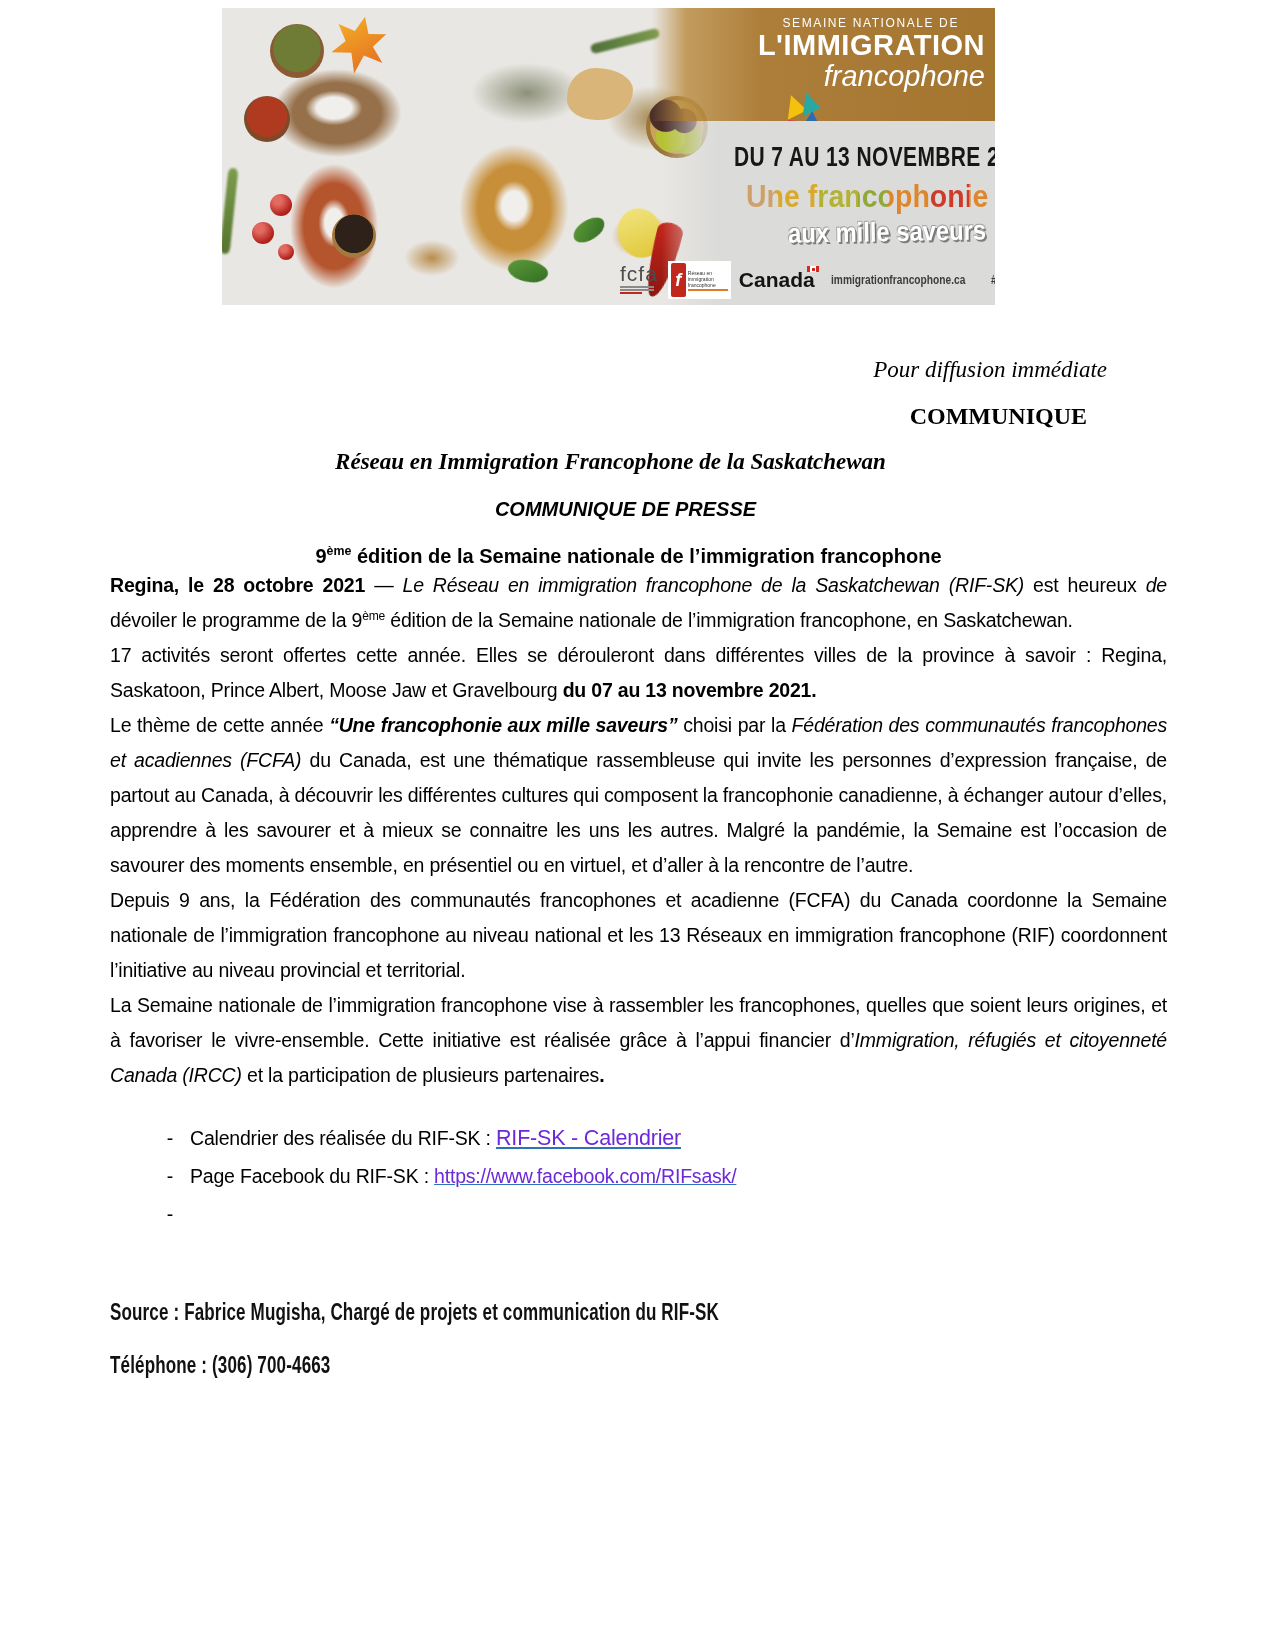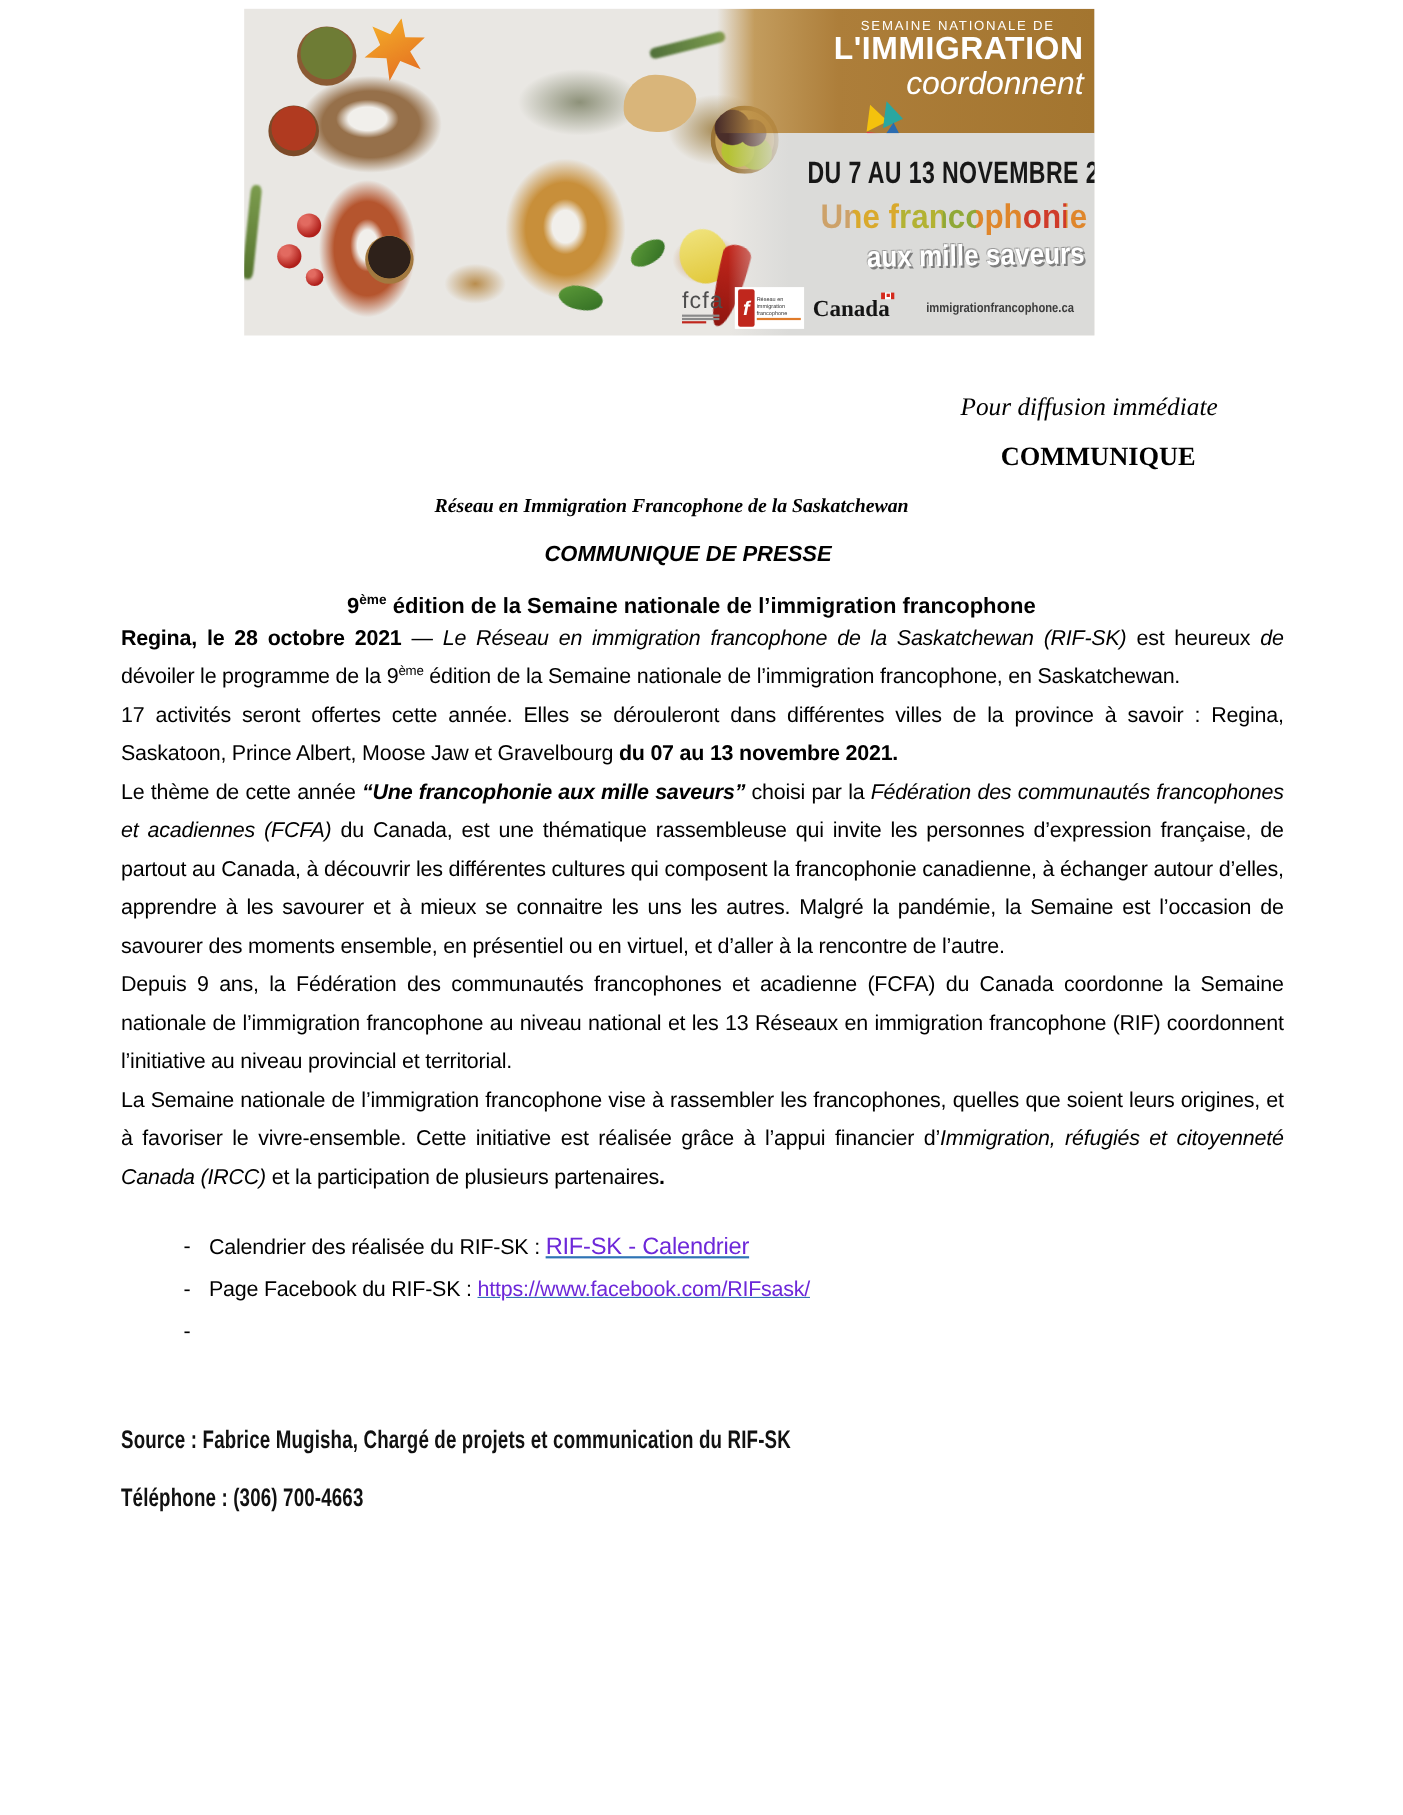--- a/index.html
+++ b/index.html
@@ -68,33 +68,33 @@
   .fcfa-text{font-size:21px;color:#4d4d4d;line-height:18px;letter-spacing:1px;}
   .fcfa-bars{margin-top:3px;width:34px;}
   .fcfa-bars i{display:block;height:2px;background:#8a8a8a;margin-bottom:1px;}
   .fcfa-bars i.red{background:#c0271d;width:22px;}
   .globe{width:24px;height:24px;border-radius:50%;margin:0 8px 6px 2px;
     background:conic-gradient(#e63946,#f4c20d,#2aa7a0,#7b2d8b,#2b6cb0,#8bc34a,#e91e63,#e63946);}
   .rif{display:flex;align-items:center;background:#fff;padding:2px 3px;margin-right:8px;}
   .rif-f{width:15px;height:34px;background:#c0271d;color:#fff;font-style:italic;font-weight:700;font-size:18px;
     display:flex;align-items:center;justify-content:center;border-radius:2px;}
   .rif-txt{font-size:5px;line-height:6px;color:#333;margin-left:2px;width:40px;border-bottom:2px solid #e07b2a;padding-bottom:1px;}
-  .canada{position:relative;font-family:Liberation Serif, serif;font-weight:700;font-size:21px;color:#141414;margin-right:33px;}
+  .canada{position:relative;font-family:Liberation Sans, sans-serif;font-weight:700;font-size:21px;color:#141414;margin-right:16px;}
   .canada .flag{position:absolute;right:-4px;top:-2px;width:12px;height:6px;
     background:linear-gradient(90deg,#d52b1e 27%,#fff 27% 73%,#d52b1e 73%);}
   .canada .flag::after{content:"";position:absolute;left:5px;top:1.5px;width:3px;height:3px;background:#d52b1e;}
   .tagline{display:inline-block;transform:scaleX(.85);transform-origin:left;font-size:12px;font-weight:700;color:#3c3c3c;white-space:nowrap;}
   .tagline.site{margin-right:2px;}
 
   
   .doc{position:absolute;left:110px;top:340px;width:1057px;}
   .serif{font-family:"Liberation Serif",serif;}
   .h-communique{font-weight:700;font-size:24px;text-align:right;padding-right:80px;margin-top:20px;}
   .h-diffusion{font-style:italic;font-size:23px;text-align:right;padding-right:60px;margin-top:17px;}
-  .h-org{font-weight:700;font-style:italic;font-size:18px;text-align:center;padding-right:56px;margin-top:19px;}
+  .h-org{font-weight:700;font-style:italic;font-size:23px;text-align:center;padding-right:56px;margin-top:19px;}
   .h-press{font-weight:700;font-style:italic;font-size:20px;text-align:center;padding-right:26px;margin-top:23px;}
   .h-edition{font-weight:700;font-size:20px;text-align:center;padding-right:20px;margin-top:24px;}
   p.body-p{font-size:19.5px;line-height:35px;letter-spacing:-0.2px;text-align:justify;margin:0;}
   .mt1{margin-top:24px;} .mt2{margin-top:13px;} .mt3{margin-top:33px;}
   .b{font-weight:700;} .i{font-style:italic;} .bi{font-weight:700;font-style:italic;margin-top:32px;}
   sup{font-size:.62em;line-height:0;vertical-align:super;}
   .liens{font-size:20px;font-weight:700;font-style:italic;margin-top:32px;}
   .bullets{margin-top:26px;}
   .bullet{display:flex;font-size:19.5px;line-height:38px;letter-spacing:-0.2px;}
   .bullet .dash{width:40px;text-align:center;flex:0 0 auto;margin-left:40px;}
@@ -126,21 +126,21 @@
     <div class="item basil2"></div>
     <div class="item sprig"></div>
     <div class="item rosemary"></div>
   </div>
 
   <div class="band">
     <div class="band-inner">
       <div class="band-text">
         <div class="band-line1">SEMAINE NATIONALE DE</div>
         <div class="band-line2">L'IMMIGRATION</div>
-        <div class="band-line3">coordonnent</div>
+        <div class="band-line3">francophone</div>
       </div>
       <svg class="leaf" viewBox="0 0 60 90">
         <polygon points="30,4 45,18 27,27" fill="#f4c20d"></polygon>
         <polygon points="44,1 58,16 41,24" fill="#2aa7a0"></polygon>
         <polygon points="50,19 60,39 40,34" fill="#2b6cb0"></polygon>
         <polygon points="27,27 48,30 34,47" fill="#e63946"></polygon>
         <polygon points="48,32 60,50 41,55" fill="#7b2d8b"></polygon>
         <polygon points="29,48 50,55 31,67" fill="#8bc34a"></polygon>
         <polygon points="45,57 58,70 39,78" fill="#e91e63"></polygon>
         <polygon points="27,67 45,80 24,88" fill="#f4a623"></polygon>

